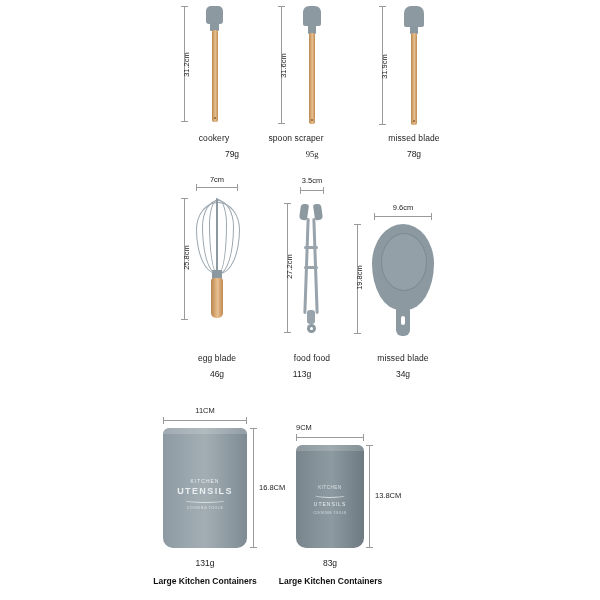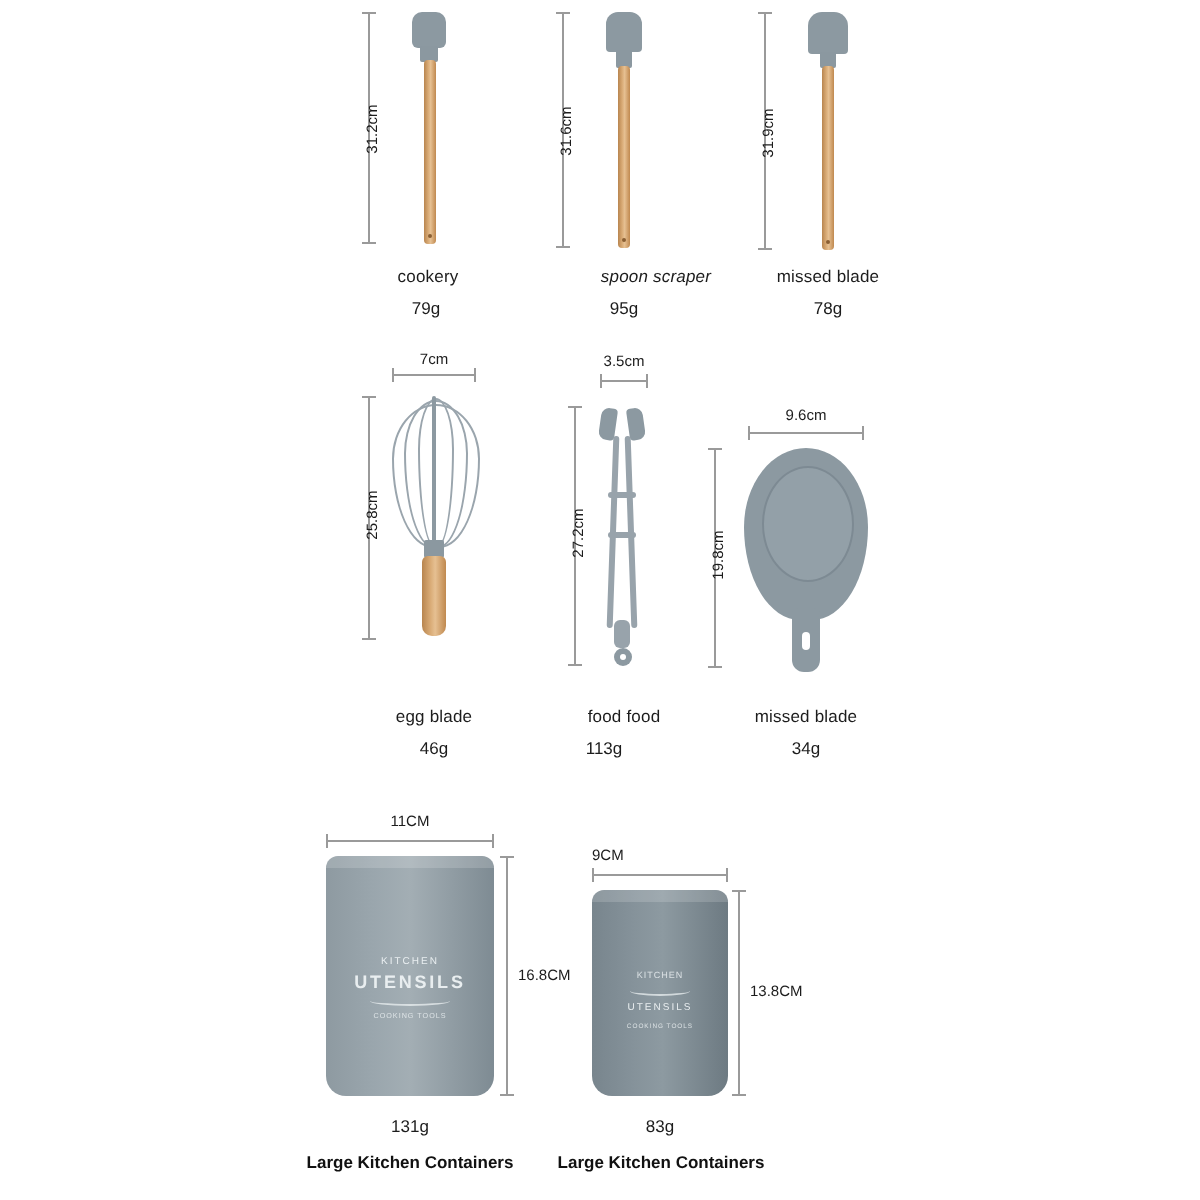--- a/index.html
+++ b/index.html
@@ -212,33 +212,33 @@
   <div class="item" style="left:200px;top:6px;width:28px;height:116px;">
     <div class="head-spatula" style="left:6px;top:0;width:17px;height:18px;"></div>
     <div class="collar" style="left:10px;top:17px;width:9px;height:8px;"></div>
     <div class="handle-wood" style="left:11.5px;top:24px;width:6px;height:92px;">
       <div class="tip"></div>
     </div>
   </div>
   <div class="vrule" style="left:184px;top:6px;height:116px;"></div>
   <div class="dim vert" style="left:156px;top:60px;width:60px;text-align:center;">31.2cm</div>
   <div class="label" style="left:164px;top:133px;width:100px;">cookery</div>
-  <div class="weight" style="left:163px;top:149px;width:100px;">79g</div>
+  <div class="weight" style="left:182px;top:149px;width:100px;">79g</div>
 
   <div class="item" style="left:298px;top:6px;width:28px;height:118px;">
     <div class="head-spoon-scraper" style="left:5px;top:0;width:18px;height:20px;"></div>
     <div class="collar" style="left:10px;top:19px;width:8px;height:9px;"></div>
     <div class="handle-wood" style="left:11px;top:27px;width:6px;height:91px;">
       <div class="tip"></div>
     </div>
   </div>
   <div class="vrule" style="left:281px;top:6px;height:118px;"></div>
   <div class="dim vert" style="left:253px;top:61px;width:60px;text-align:center;">31.6cm</div>
-  <div class="label" style="left:278px;top:133px;width:100px;font-style:italic;">spoon scraper</div>
-  <div class="weight" style="left:262px;top:149px;width:100px;">95g</div>
+  <div class="label" style="left:246px;top:133px;width:100px;">spoon scraper</div>
+  <div class="weight" style="left:262px;top:149px;width:100px;font-family:Liberation Serif, serif;">95g</div>
 
   <div class="item" style="left:400px;top:6px;width:28px;height:119px;">
     <div class="head-blade" style="left:4px;top:0;width:20px;height:21px;"></div>
     <div class="collar" style="left:10px;top:20px;width:8px;height:8px;"></div>
     <div class="handle-wood" style="left:11px;top:27px;width:6px;height:92px;">
       <div class="tip"></div>
     </div>
   </div>
   <div class="vrule" style="left:382px;top:6px;height:119px;"></div>
   <div class="dim vert" style="left:354px;top:62px;width:60px;text-align:center;">31.9cm</div>

